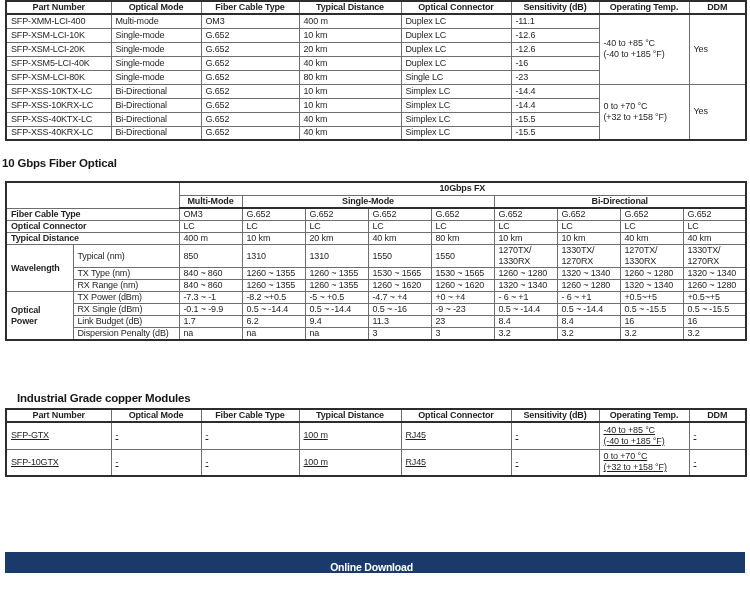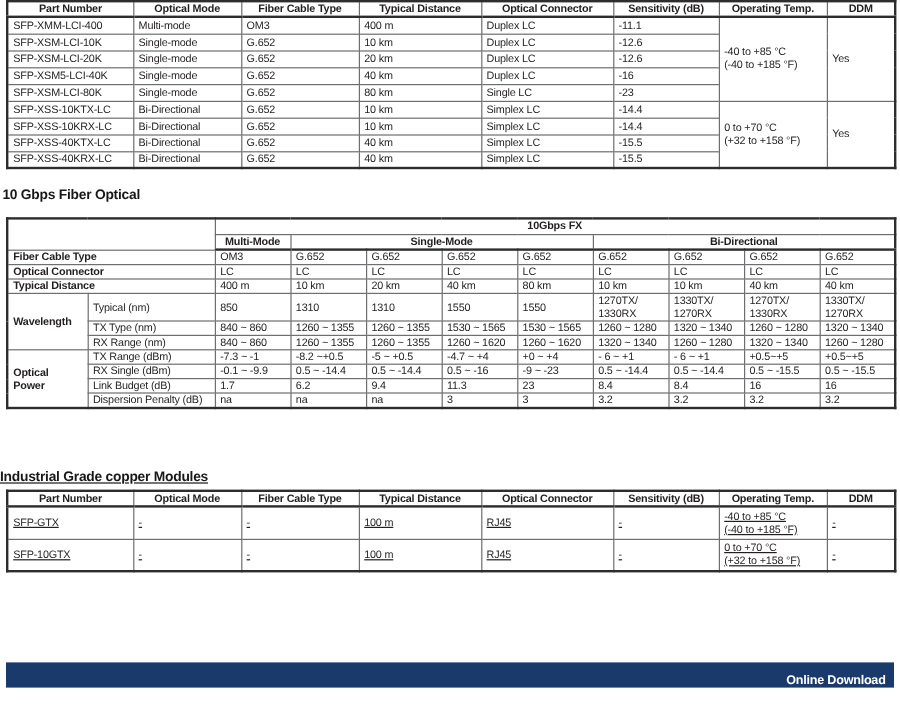--- a/index.html
+++ b/index.html
@@ -14,32 +14,32 @@
   .tbl th{font-weight:bold;}
   .tbl thead tr:last-child th, .tbl thead tr:last-child td{border-bottom:2px solid #2d2d2f;text-align:center;}
   .tbl .c{text-align:center;}
 
   #t1{left:5px;top:0;width:741px;}
   #t1 thead tr{height:13px;}
   #t1 tbody tr{height:14px;}
 
   .sec-h{position:absolute;font-size:11.5px;font-weight:bold;letter-spacing:-0.2px;color:#1a1718;}
   #h2{left:2px;top:157px;}
-  #h3{left:0;top:392px;text-decoration:underline;}
+  #h3{left:17px;top:392px;}
 
   #t2{left:5px;top:181px;width:741px;}
   #t2 thead tr{height:13px;}
   #t2 tbody tr{height:12px;}
 
   #t3{left:5px;top:408px;width:741px;}
   #t3 thead tr{height:13px;}
   #t3 tbody tr{height:27px;text-decoration:underline;}
 
   .footer-bar{position:absolute;left:5px;top:552px;width:740px;height:21px;background:#1a3a6c;
-              display:flex;align-items:flex-end;justify-content:flex-end;flex-direction:column;}
+              display:flex;align-items:center;justify-content:flex-end;flex-direction:column;}
   .f-label{color:#ffffff;font-size:10.5px;font-weight:bold;letter-spacing:-0.2px;margin-right:7px;}
   .f-box{box-sizing:border-box;width:185px;height:16px;background:#ffffff;border:1px solid #58595b;
          margin-right:33px;display:flex;align-items:center;padding-left:5px;}
   .f-url{font-size:9.5px;color:#414042;letter-spacing:-0.2px;line-height:14px;}
 </style>
 </head>
 <body>
 
 <div class="page">
 
@@ -249,21 +249,21 @@
           <td>1260 ~ 1620</td>
           <td>1260 ~ 1620</td>
           <td>1320 ~ 1340</td>
           <td>1260 ~ 1280</td>
           <td>1320 ~ 1340</td>
           <td>1260 ~ 1280</td>
         </tr>
         <tr>
           <th rowspan="4">Optical
 Power</th>
-          <td>TX Range (dBm)</td>
+          <td>TX Power (dBm)</td>
           <td>-7.3 ~ -1</td>
           <td>-8.2 ~+0.5</td>
           <td>-5 ~ +0.5</td>
           <td>-4.7 ~ +4</td>
           <td>+0 ~ +4</td>
           <td>- 6 ~ +1</td>
           <td>- 6 ~ +1</td>
           <td>+0.5~+5</td>
           <td>+0.5~+5</td>
         </tr>

